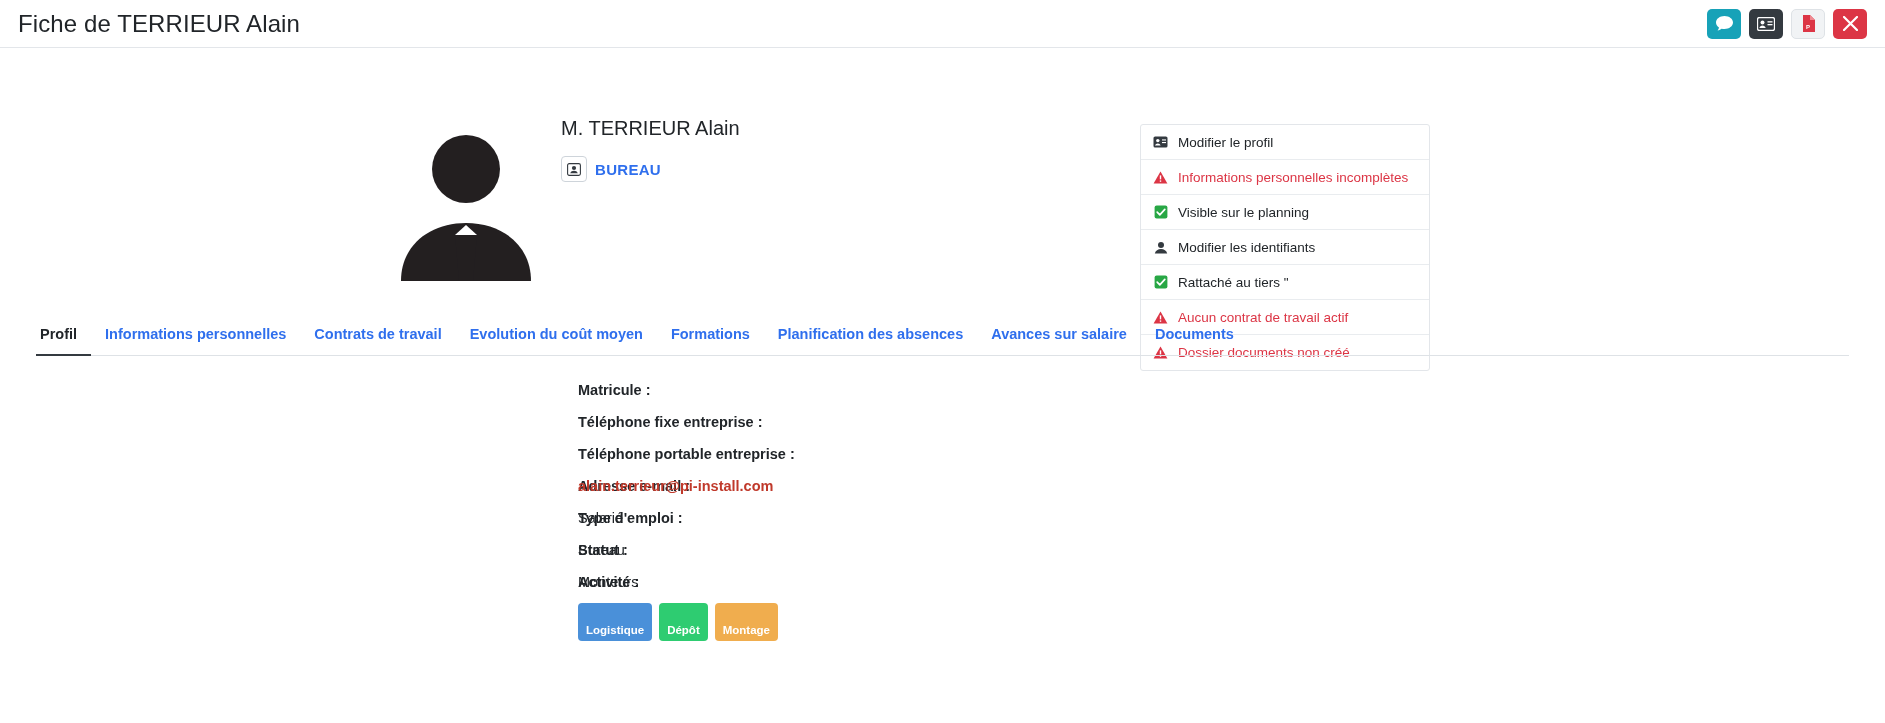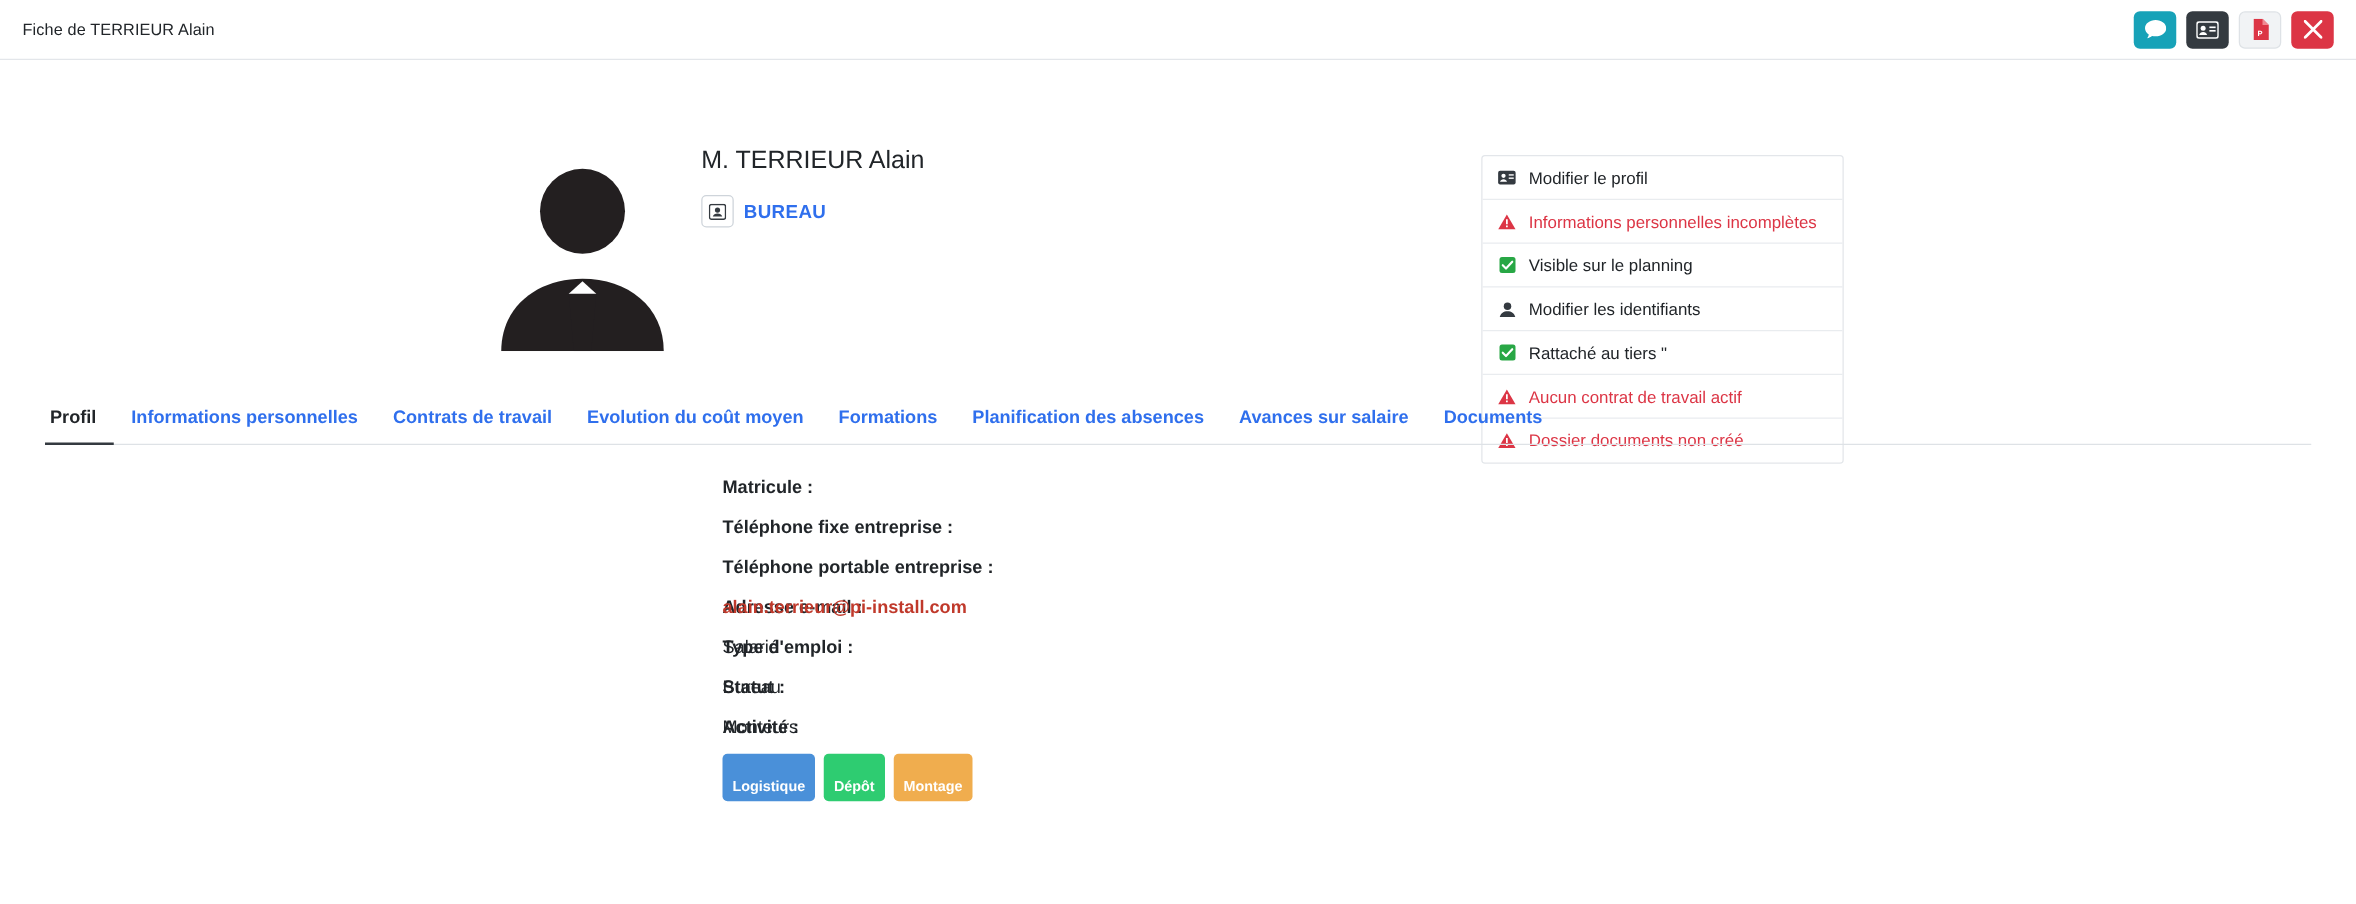--- a/index.html
+++ b/index.html
@@ -15,21 +15,21 @@
   
   .topbar {
     position: relative;
     height: 48px;
     border-bottom: 1px solid #e3e6ea;
     display: flex;
     align-items: center;
     padding: 0 18px;
   }
   .topbar-title {
-    font-size: 13px;
+    font-size: 24px;
     font-weight: 400;
     color: #212529;
     letter-spacing: .1px;
   }
   .topbar-actions {
     margin-left: auto;
     display: flex;
     align-items: center;
     gap: 8px;
   }
@@ -88,21 +88,21 @@
   .identity-tag .tag-label {
     color: #2f6fed;
     font-weight: 700;
     font-size: 15px;
     letter-spacing: .3px;
   }
 
   
   .status-list {
     position: absolute;
-    left: 1185px;
+    left: 1140px;
     top: 76px;
     width: 290px;
     border: 1px solid #e3e6ea;
     border-radius: 3px;
     background: #fff;
   }
   .status-row {
     display: flex;
     align-items: center;
     gap: 10px;

